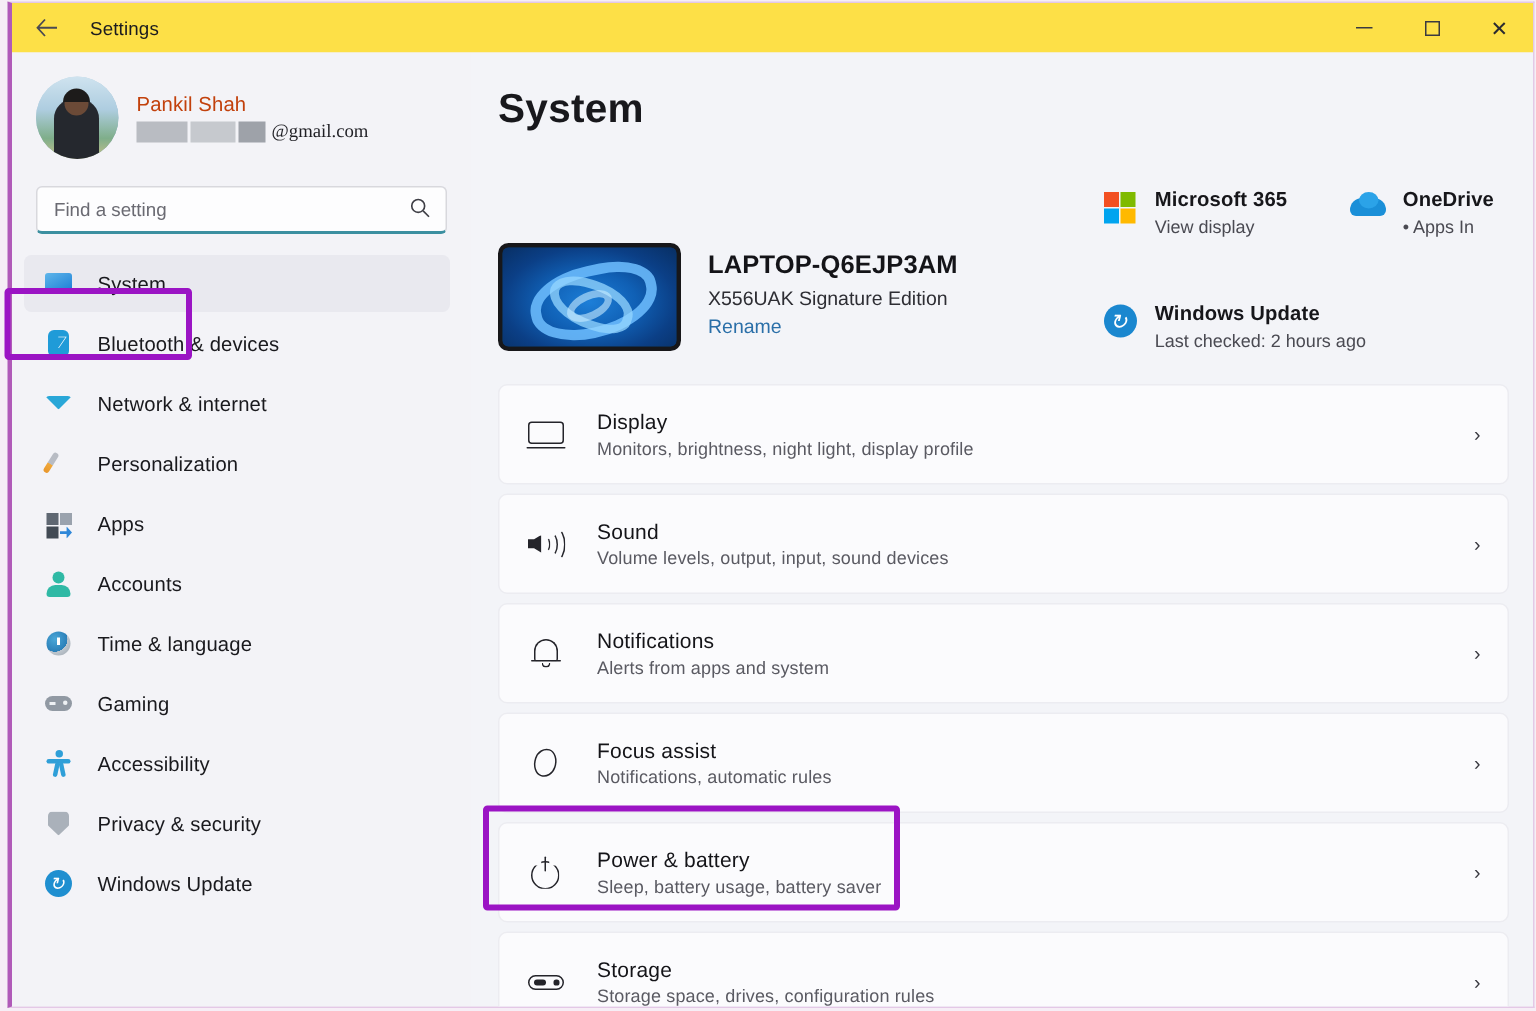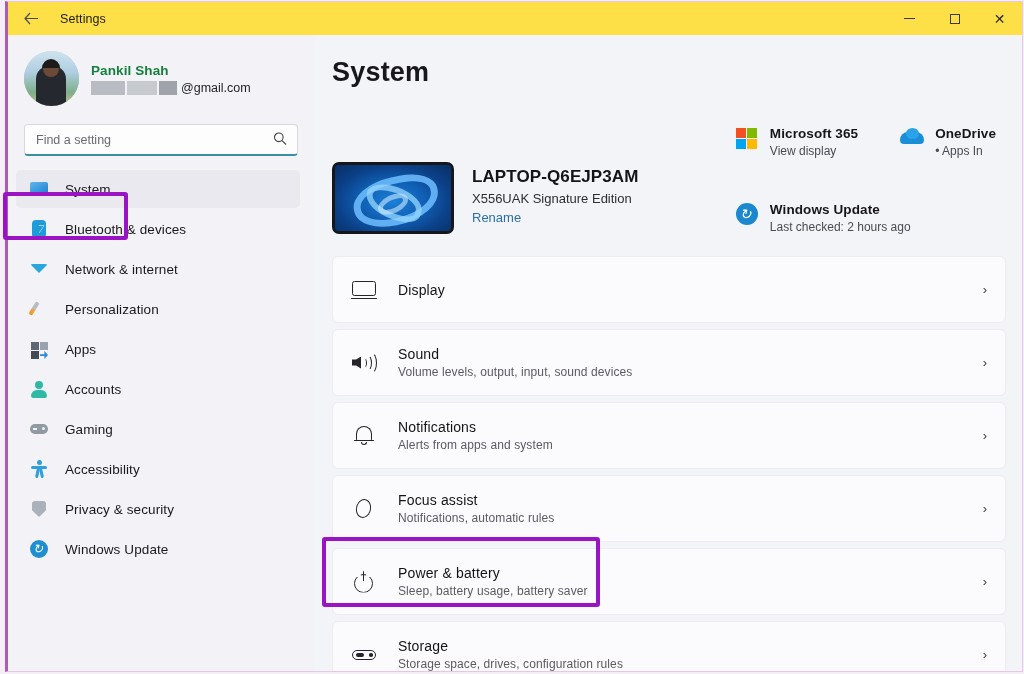--- a/index.html
+++ b/index.html
@@ -87,23 +87,23 @@
   #avatar .head {
     position:absolute; left:19px; top:10px; width:16px; height:16px;
     background:#6b4a37; border-radius:50%;
   }
   #avatar .hair {
     position:absolute; left:18px; top:8px; width:18px; height:9px;
     background:#1d1b1a; border-radius: 9px 9px 0 0;
   }
   #account-text { margin-left: 12px; }
   #account-name {
-    font-size: 13.5px; color: #15803d; font-weight: 700; letter-spacing: .1px;
-  }
-  #account-email-row { display: flex; align-items: flex-end; margin-top: 3px; }
+    font-size: 13.5px; color: #c2410c; font-weight: 400; letter-spacing: .1px;
+  }
+  #account-email-row { display: flex; align-items: flex-end; margin-top: 3px; font-family: Liberation Serif, serif; }
   .redact {
     display: inline-block; height: 14px; background: #b9bcc2;
     margin-right: 2px;
   }
   .redact.a { width: 34px; }
   .redact.b { width: 30px; background:#c6c9ce; }
   .redact.c { width: 18px; background:#9ea2a9; }
   #account-email-suffix { font-size: 12.5px; color: #1f1f24; margin-left: 2px; }
 
   
@@ -430,20 +430,27 @@
         </div>
 
         <div class="nav-item">
           <span class="nav-ico ic-acc">
               <i class="head"></i>
               <i class="body"></i>
             </span>
           <span class="nav-label">Accounts</span>
         </div>
 
+        <div class="nav-item">
+          <span class="nav-ico ic-time">
+              <i class="clk"></i>
+              <i class="hand"></i>
+            </span>
+          <span class="nav-label">Time &amp; language</span>
+        </div>
 
         <div class="nav-item">
           <span class="nav-ico ic-game">
               <i class="pad"></i>
               <i class="d1"></i>
               <i class="d2"></i>
             </span>
           <span class="nav-label">Gaming</span>
         </div>
 
@@ -537,20 +544,21 @@
 
       <div id="cards">
 
         <div class="card">
           <span class="card-ico ic-display">
               <i class="mon"></i>
               <i class="stand"></i>
             </span>
           <span class="card-text">
             <span class="card-title" style="display:block">Display</span>
+            <span class="card-sub" style="display:block">Monitors, brightness, night light, display profile</span>
           </span>
           <span class="card-chev">›</span>
         </div>
 
         <div class="card">
           <span class="card-ico ic-sound">
               <i class="spk"></i>
               <i class="w w1"></i>
               <i class="w w2"></i>
               <i class="w w3"></i>

